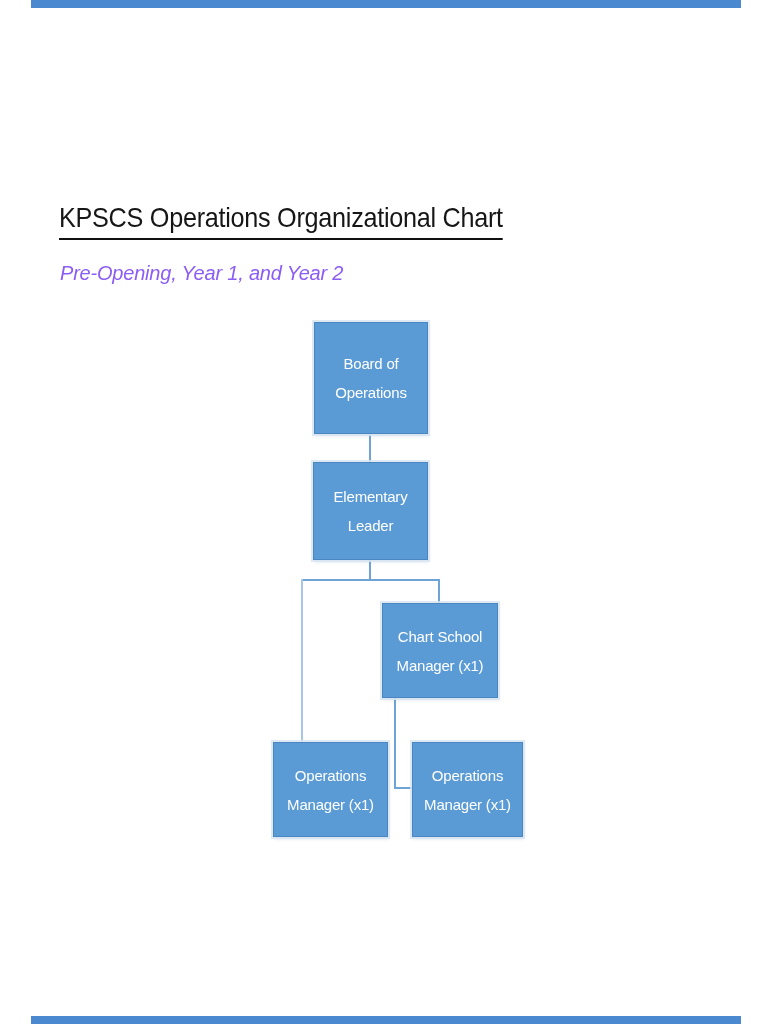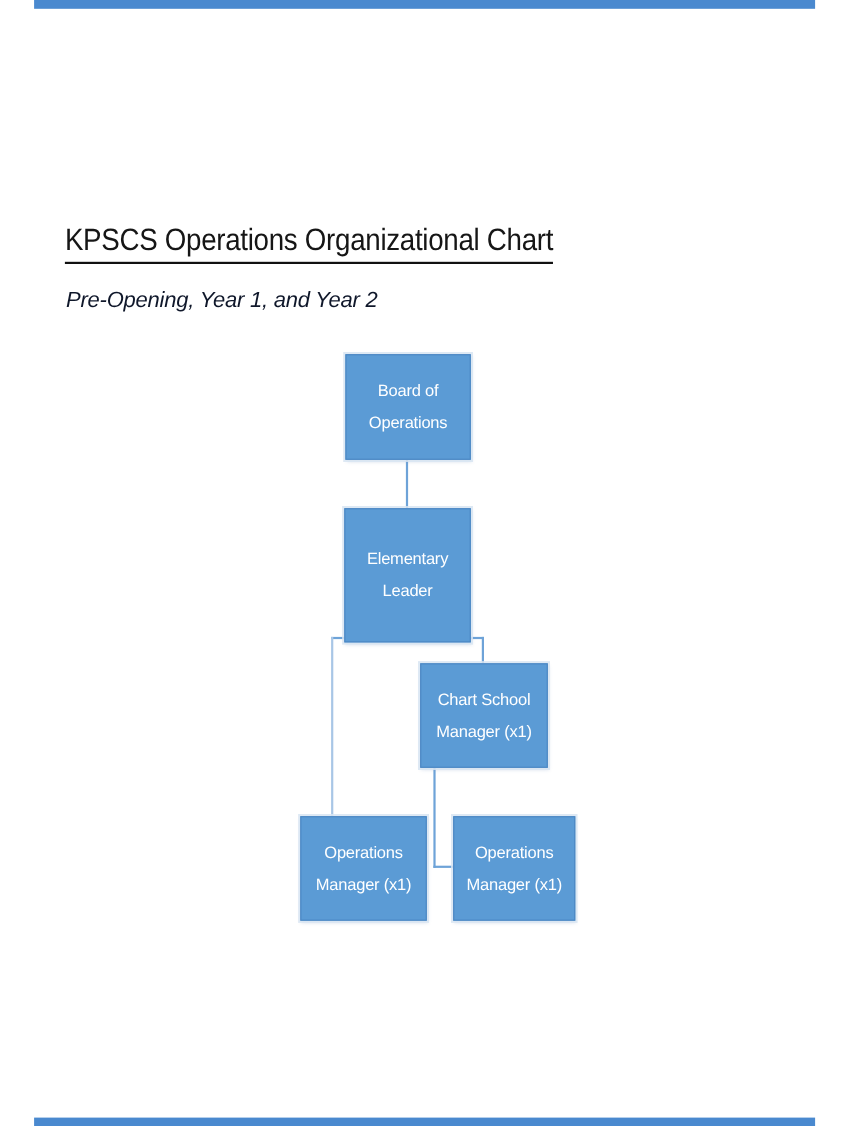--- a/index.html
+++ b/index.html
@@ -37,21 +37,21 @@
     transform: scaleX(0.90);
     transform-origin: left top;
   }
   .doc-subtitle {
     position: absolute;
     left: 60px; top: 262px;
     margin: 0;
     font-size: 20px;
     font-style: italic;
     font-weight: 400;
-    color: #0f172a;
+    color: #8b5cf6;
     letter-spacing: -0.2px;
     white-space: nowrap;
   }
 
   .org-node {
     position: absolute;
     background: #5b9bd5;
     border: 1px solid #4a86c2;
     box-shadow: 0 0 0 2px rgba(216,229,242,0.85), 1px 2px 3px rgba(130,160,200,0.30);
     box-sizing: border-box;
@@ -59,22 +59,22 @@
     flex-direction: column;
     justify-content: center;
     align-items: center;
     color: #ffffff;
     font-size: 15px;
     line-height: 29px;
     text-align: center;
   }
   .org-node .line { white-space: nowrap; letter-spacing: -0.2px; }
 
-  .node-board      { left: 314px; top: 322px; width: 114px; height: 96px; }
-  .node-elementary { left: 313px; top: 462px; width: 115px; height: 122px; }
+  .node-board      { left: 314px; top: 322px; width: 114px; height: 112px; }
+  .node-elementary { left: 313px; top: 462px; width: 115px; height: 98px; }
   .node-middle     { left: 382px; top: 603px; width: 116px; height: 95px; }
   .node-ops-left   { left: 273px; top: 742px; width: 115px; height: 95px; }
   .node-ops-right  { left: 412px; top: 742px; width: 111px; height: 95px; }
 
   .connector { position: absolute; background: #6ea3d8; }
   .conn-board-elem   { left: 369px; top: 418px; width: 2px;   height: 44px; }
   .conn-elem-stub    { left: 369px; top: 560px; width: 2px;   height: 20px; }
   .conn-horizontal   { left: 301px; top: 579px; width: 139px; height: 2px; }
   .conn-drop-left    { left: 301px; top: 579px; width: 2px;   height: 163px; background: #a8c6e6; }
   .conn-drop-right   { left: 438px; top: 579px; width: 2px;   height: 24px; }

